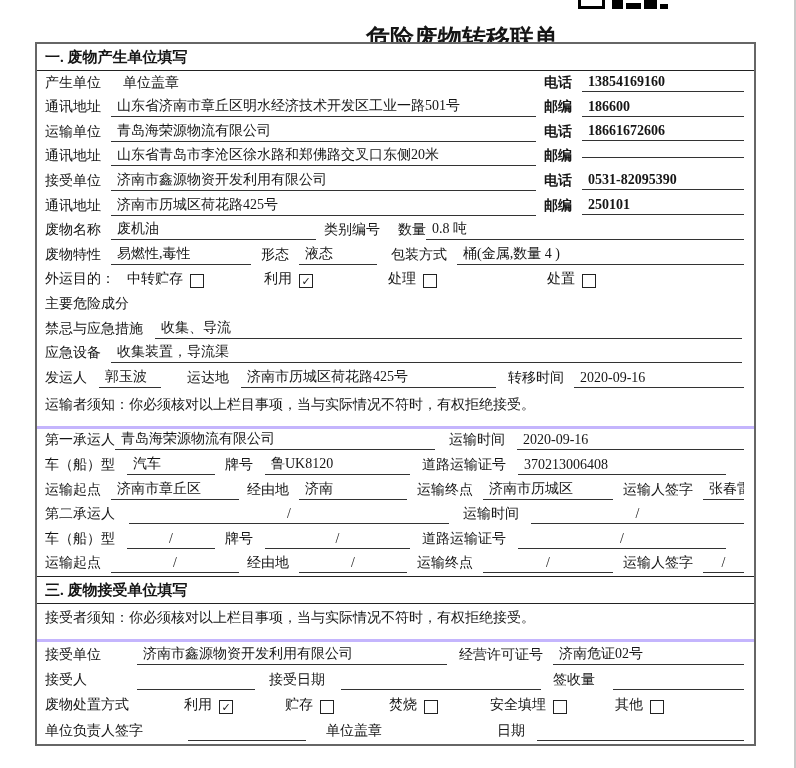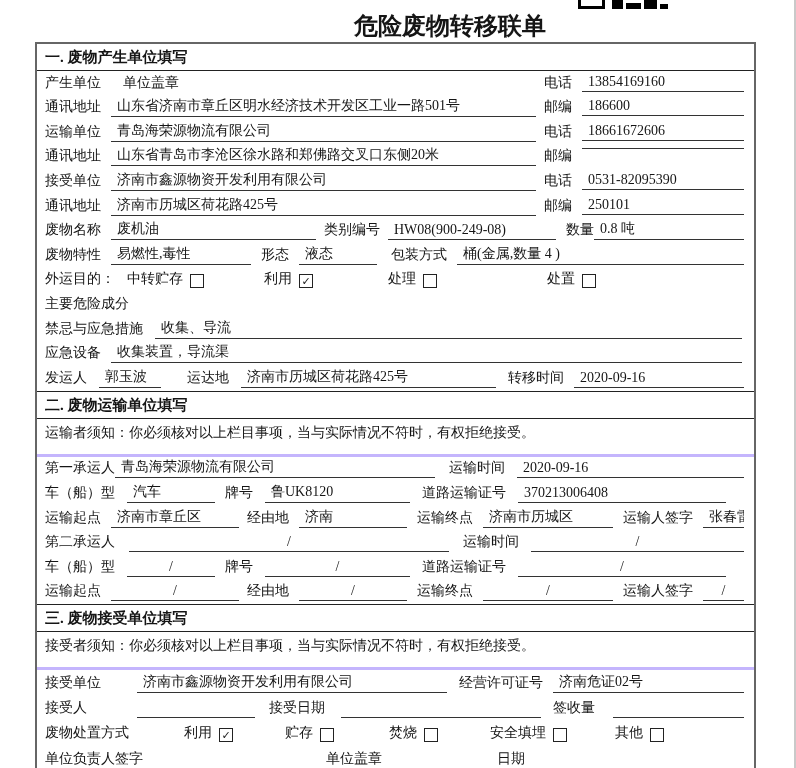--- a/index.html
+++ b/index.html
@@ -1,38 +1,38 @@
 <!DOCTYPE html>
 <html><head>
 <meta charset="utf-8">
 <style>
   html,body{margin:0;padding:0;background:#fff;}
   .page{position:relative;width:796px;height:768px;background:#fff;overflow:hidden;
         font-family:"Liberation Serif","DejaVu Serif",serif;font-size:14px;color:#151515;}
   
   .serial{position:absolute;left:38px;top:15px;white-space:nowrap;}
   .serial .num{margin-left:4px;letter-spacing:.5px;}
-  .doc-title{position:absolute;left:350px;top:6px;margin:4px;font-size:24px;font-weight:bold;white-space:nowrap;}
+  .doc-title{position:absolute;left:350px;top:6px;margin:16px;font-size:24px;font-weight:bold;white-space:nowrap;}
   .qr{position:absolute;left:578px;top:0;width:90px;height:9px;}
   .qr i{position:absolute;background:#000;}
   .qr i.sq{background:#fff;border:3px solid #000;box-sizing:border-box;}
   .edge{position:absolute;right:0;top:0;width:2px;height:768px;background:#c9c9c9;}
   
   .form{position:absolute;left:35px;top:42px;width:721px;border:2px solid #666;box-sizing:border-box;background:#fff;}
   .sec-head{font-weight:bold;font-size:15px;padding:4px 8px 3px 8px;border-bottom:1px solid #222;line-height:19px;}
   .sec-head.mid{border-top:1px solid #222;}
   .notice{padding:5px 8px 12px 8px;border-bottom:3px solid #c4b5fd;line-height:18px;height:18px;white-space:nowrap;}
   .row{display:flex;align-items:flex-end;height:24.6px;padding:0 10px 3px 8px;box-sizing:border-box;white-space:nowrap;}
   .row.h2{height:25.4px;}
   .lbl{flex-shrink:0;padding-bottom:1px;}
   .u{border-bottom:1px solid #333;padding:0 2px 1px 6px;box-sizing:border-box;overflow:hidden;flex-shrink:0;}
   .grow{flex:1 1 auto;}
   .tc{text-align:center;padding-left:2px;}
   .left{display:flex;flex:1 1 auto;align-items:flex-end;min-width:0;}
-  .right{display:flex;width:200px;flex-shrink:0;align-items:flex-start;}
+  .right{display:flex;width:200px;flex-shrink:0;align-items:center;font-weight:bold;}
   .right .lbl{margin-right:10px;}
   .opt{display:inline-flex;align-items:flex-end;flex-shrink:0;}
   .box{display:inline-flex;width:12px;height:12px;border:1px solid #222;align-items:center;justify-content:center;
        font-size:11px;line-height:1;margin:0 0 1px 7px;font-family:"DejaVu Sans",sans-serif;flex-shrink:0;}
   .print-line{position:absolute;left:38px;top:749px;white-space:nowrap;}
   .print-line .num{margin-left:4px;}
 </style>
 </head>
 <body>
 
@@ -115,21 +115,20 @@
       <div class="right">
         <span class="lbl">邮编</span>
         <span class="u grow">250101</span>
       </div>
     </div>
 
     <div class="row">
       <span class="lbl" style="margin-right:10px">废物名称</span>
       <span class="u" style="width:205px">废机油</span>
       <span class="lbl" style="margin:0 8px 0 8px">类别编号</span>
-      <span class="u" style="width:168px">HW08(900-249-08)</span>
       <span class="lbl" style="margin:0 0 0 10px">数量</span>
       <span class="u grow">0.8 吨</span>
     </div>
 
     <div class="row">
       <span class="lbl" style="margin-right:10px">废物特性</span>
       <span class="u" style="width:140px">易燃性,毒性</span>
       <span class="lbl" style="margin:0 10px 0 10px">形态</span>
       <span class="u" style="width:78px">液态</span>
       <span class="lbl" style="margin:0 10px 0 14px">包装方式</span>
@@ -172,21 +171,20 @@
 
     <div class="row">
       <span class="lbl" style="margin-right:12px">发运人</span>
       <span class="u" style="width:62px">郭玉波</span>
       <span class="lbl" style="margin:0 12px 0 26px">运达地</span>
       <span class="u" style="width:255px">济南市历城区荷花路425号</span>
       <span class="lbl" style="margin:0 10px 0 12px">转移时间</span>
       <span class="u grow">2020-09-16</span>
     </div>
 
-    <div class="sec-head mid">二. 废物运输单位填写</div>
     <div class="notice">运输者须知：你必须核对以上栏目事项，当与实际情况不符时，有权拒绝接受。</div>
 
     <div class="row">
       <span class="lbl" style="">第一承运人</span>
       <span class="u" style="width:320px">青岛海荣源物流有限公司</span>
       <span class="lbl" style="margin:0 12px 0 14px">运输时间</span>
       <span class="u grow">2020-09-16</span>
     </div>
 
     <div class="row">

